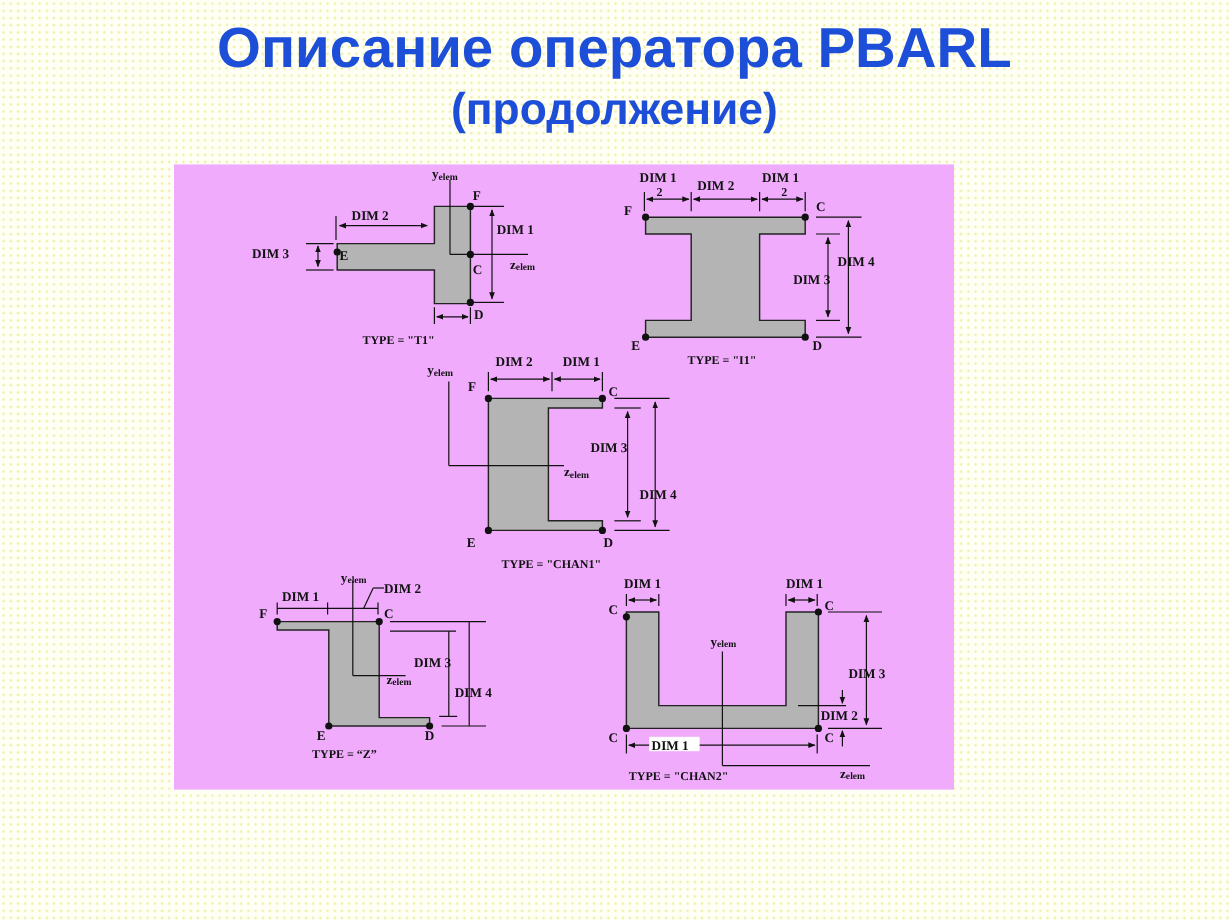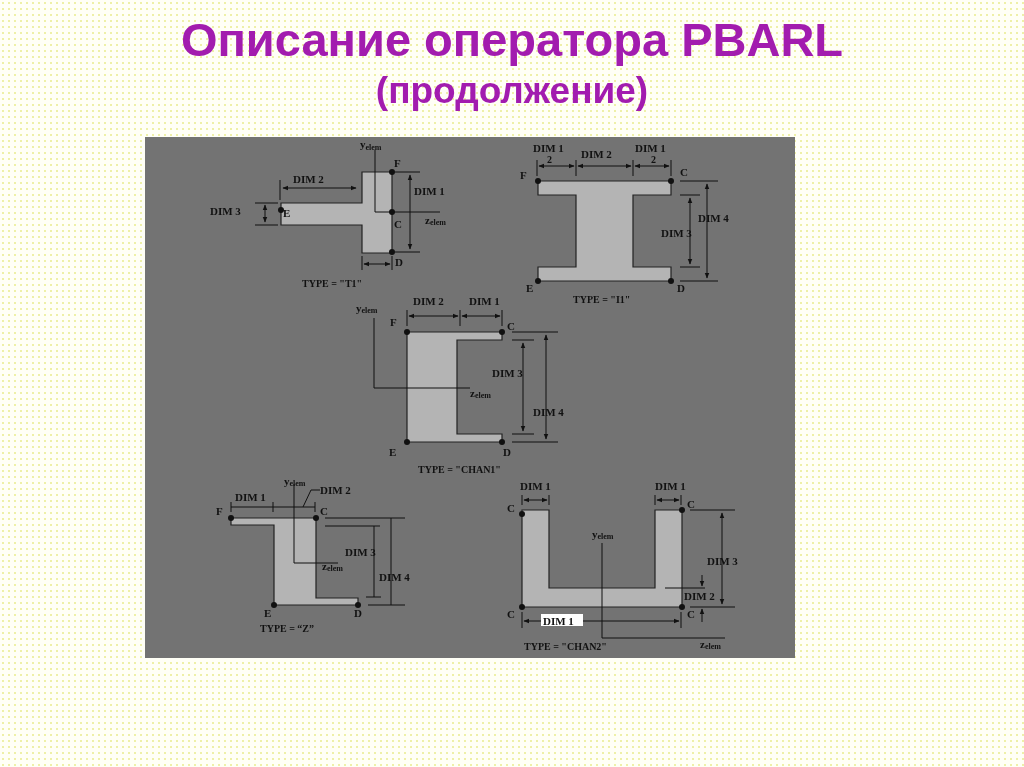--- a/index.html
+++ b/index.html
@@ -5,27 +5,27 @@
   html, body { margin:0; padding:0; }
   body {
     width:1024px; height:767px; overflow:hidden; position:relative;
     background-color:#fffff6;
     background-image: radial-gradient(circle, #eef0a8 1px, transparent 1.3px);
     background-size: 6px 6px;
     font-family: "Liberation Sans", sans-serif;
   }
   .title {
     position:absolute; left:0; width:1024px; text-align:center;
-    color:#a21caf; font-weight:bold; font-family:"Liberation Sans", sans-serif;
+    color:#1d4ed8; font-weight:bold; font-family:"Liberation Sans", sans-serif;
   }
   .title.main { top:12px; font-size:47px; letter-spacing:0px; }
   .title.sub { top:70px; font-size:37px; }
   .figure {
     position:absolute; left:145px; top:137px; width:650px; height:521px;
-    background:#737373;
+    background:#f0abfc;
   }
   svg text { font-family:"Liberation Serif", serif; font-weight:bold; fill:#111; }
 </style>
 </head>
 <body>
 
 <div class="title main">Описание оператора PBARL</div>
 <div class="title sub">(продолжение)</div>
 
 <div class="figure">

